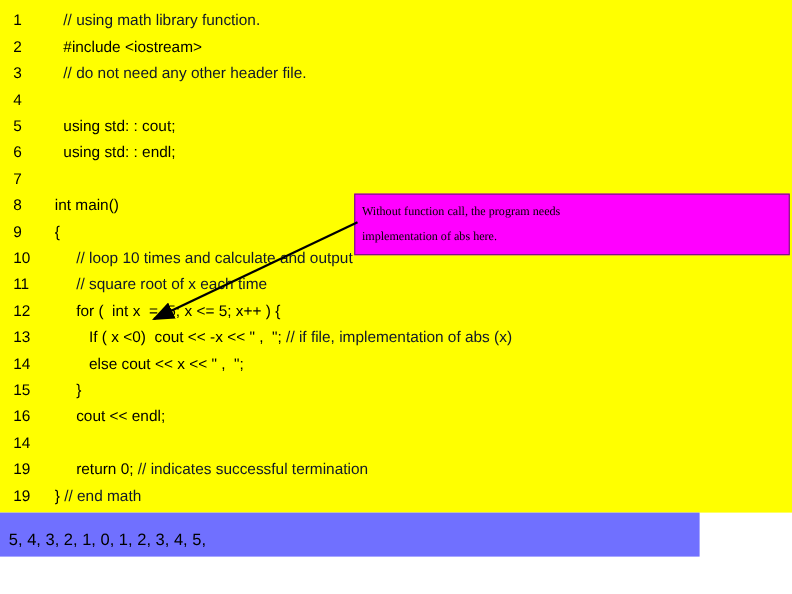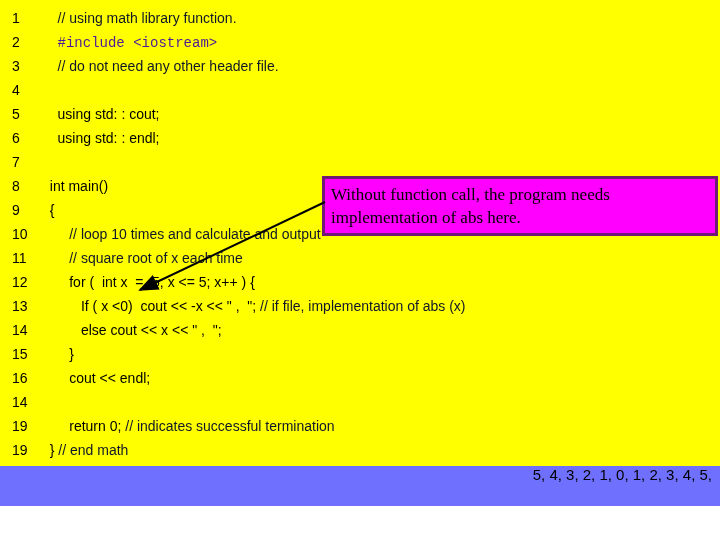--- a/index.html
+++ b/index.html
@@ -34,44 +34,43 @@
     padding-left: 12px;
     color: #000;
     flex-shrink: 0;
   }
   .code-text {
     white-space: pre;
     color: #000;
     flex-grow: 1;
   }
   .green { color: #0f172a; }
-  .blue  { color: #4c1d95; font-family: Liberation Mono, monospace; }
+  .blue  { color: #000000; }
   .output-block {
     position: absolute;
     left: 0;
     top: 466px;
-    width: 720px;
+    width: 636px;
     height: 40px;
     background: #7070ff;
     color: #000;
-    padding: 0 8px;
+    padding: 16px 8px;
     box-sizing: border-box;
     font-size: 15px;
-    text-align: right;
   }
   .callout {
     position: absolute;
     left: 322px;
     top: 176px;
     width: 396px;
     background: #ff00ff;
-    border: 3px solid #701a75;
+    border: 1px solid #701a75;
     padding: 4px 6px;
     font-family: "Times New Roman", Times, serif;
-    font-size: 17px;
+    font-size: 11px;
     line-height: 23px;
     color: #000;
     box-sizing: border-box;
   }
   .arrow-svg {
     position: absolute;
     left: 130px;
     top: 200px;
     width: 200px;
     height: 100px;

